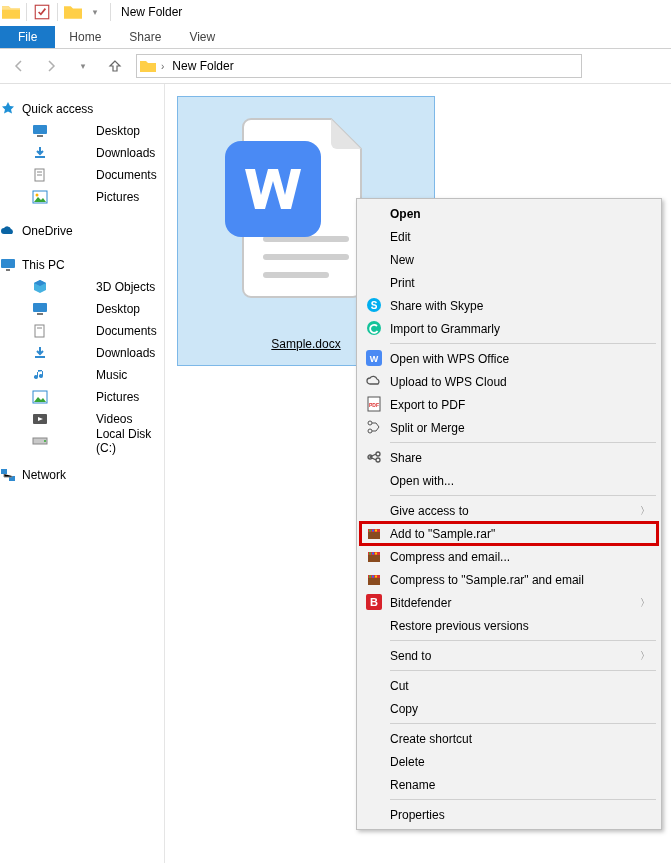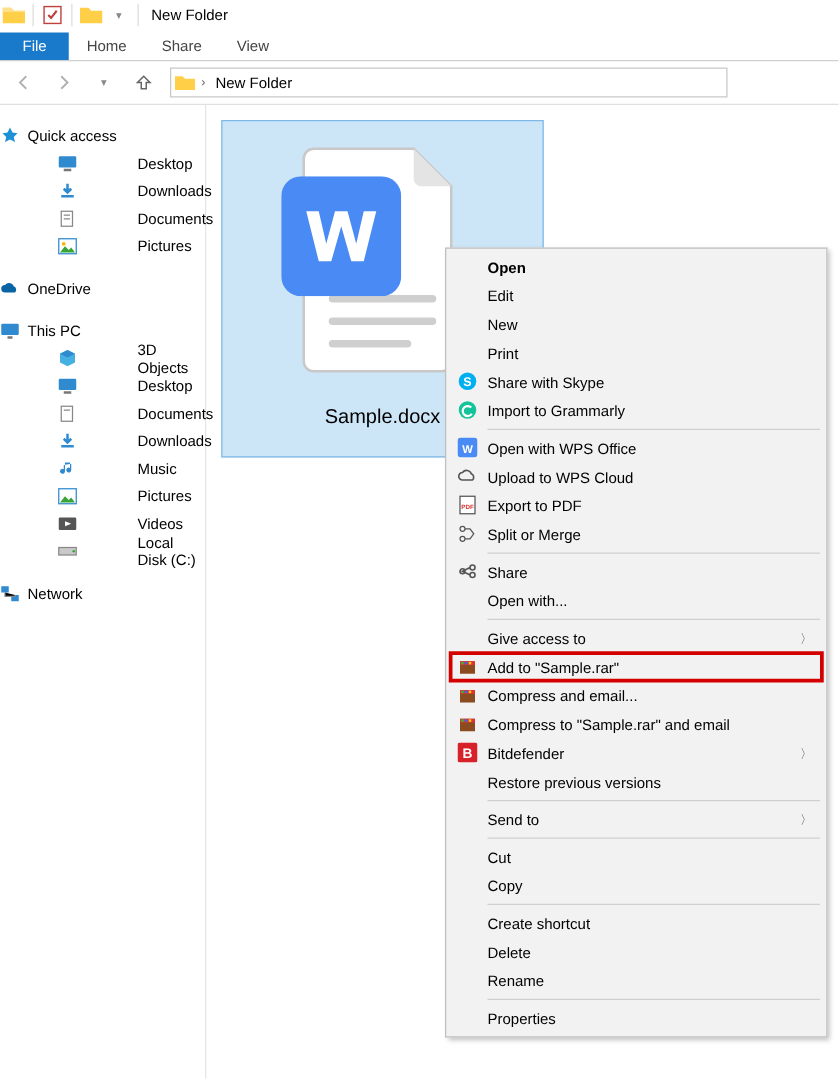--- a/index.html
+++ b/index.html
@@ -16,28 +16,28 @@
   
   .addr-row{height:34px;display:flex;align-items:center;gap:10px;padding:0 8px;border-bottom:1px solid #e0e0e0;}
   .nav-btn{width:22px;height:22px;display:flex;align-items:center;justify-content:center;color:#b0b0b0;}
   .addr-box{flex:0 0 440px;height:22px;border:1px solid #c8c8c8;display:flex;align-items:center;padding:0 2px;gap:4px;}
   .addr-box .crumb{padding:0 4px;font-size:12px;}
   .addr-box .chev{color:#666;font-size:10px;}
   
   .body{display:flex;height:calc(100% - 24px - 24px - 34px);}
   .nav{width:164px;border-right:1px solid #e5e5e5;padding-top:14px;}
   .nav .item{display:flex;align-items:center;height:22px;gap:6px;cursor:default;}
-  .nav .item.sub{padding-left:46px;gap:48px;}
+  .nav .item.sub{padding-left:32px;gap:48px;}
   .nav .sep{height:12px;}
   .nav .item .pin{margin-left:auto;margin-right:10px;color:#7a7a7a;font-size:10px;}
   .nav .ico{width:16px;height:16px;display:flex;align-items:center;justify-content:center;}
   .content{flex:1;position:relative;padding:12px;}
   .file-tile{width:256px;height:256px;background:#cde6f7;border:1px solid #7db8e8;display:flex;flex-direction:column;align-items:center;justify-content:flex-start;padding-top:12px;gap:8px;position:relative;}
   .file-thumb{width:150px;height:200px;position:relative;}
-  .file-label{font-size:16px;margin-top:8px;}
+  .file-label{font-size:12px;margin-top:20px;text-decoration:underline;}
   
   .ctx{position:absolute;left:356px;top:198px;width:298px;background:#f2f2f2;border:1px solid #bfbfbf;box-shadow:2px 2px 4px rgba(0,0,0,0.25);padding:3px;}
   .ctx .row{display:flex;align-items:center;height:23px;padding-left:30px;position:relative;font-size:12px;}
   .ctx .row.bold{font-weight:600;text-align:right;}
   .ctx .row.highlight{outline:3px solid #d40000;outline-offset:-2px;}
   .ctx .row .mi-ico{position:absolute;left:6px;top:3px;width:16px;height:16px;display:flex;align-items:center;justify-content:center;}
   .ctx .row .arrow{margin-left:auto;margin-right:8px;color:#555;font-size:10px;}
   .ctx .sep{height:1px;background:#d0d0d0;margin:3px 2px 3px 30px;}
 </style>
 </head>

